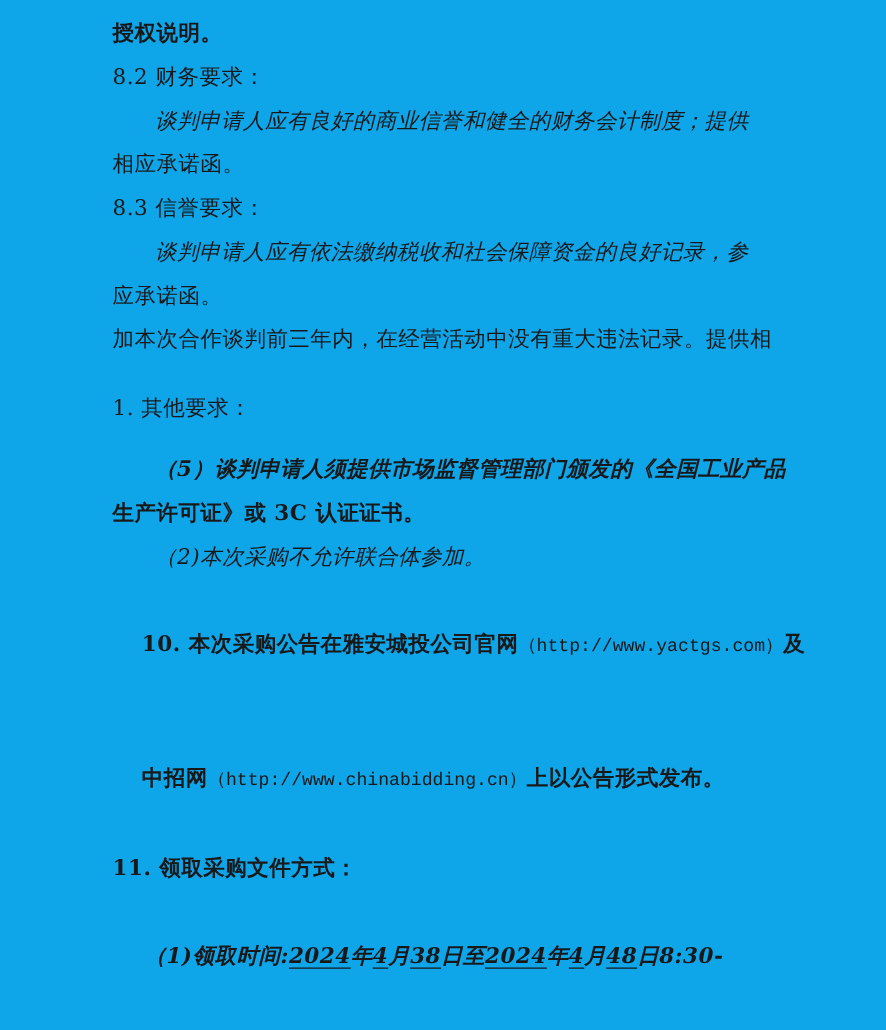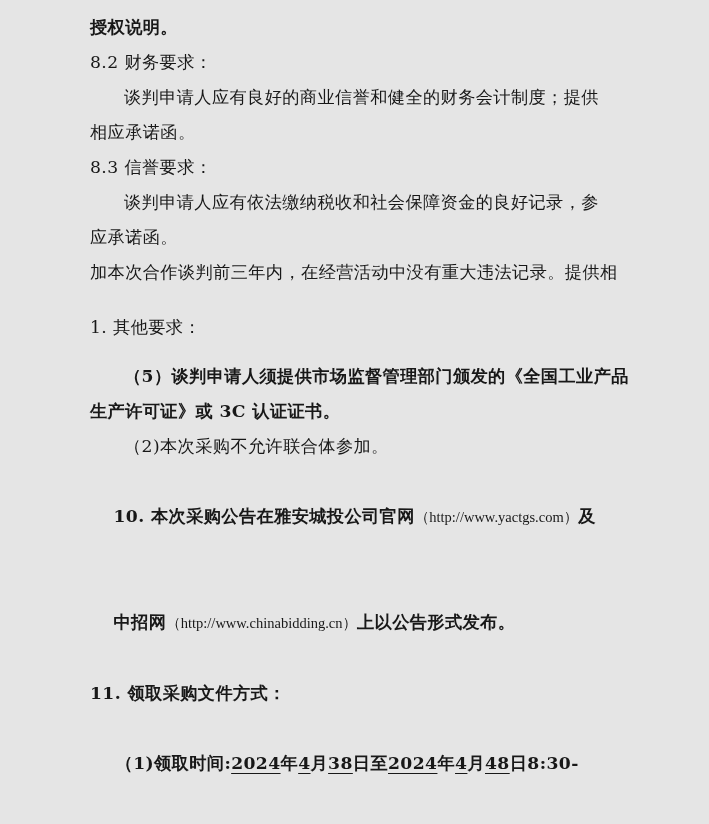--- a/index.html
+++ b/index.html
@@ -13,47 +13,48 @@
     font-family: "DejaVu Serif", "Liberation Serif", serif;
     color: #1a1a1a;
     overflow: hidden;
   }
   .page {
     position: relative;
     width: 709px;
     height: 824px;
     box-sizing: border-box;
     padding: 10px 62px 0 90px;
-    background: #e5e5e5;
+    background: #0ea5e9;
   }
   .line {
     font-size: 17.2px;
     line-height: 35px;
     letter-spacing: 0.4px;
     white-space: pre-wrap;
     color: #181818;
   }
   .bold {
     font-weight: 700;
   }
   .indent2 {
     text-indent: 34px;
+    font-style: italic;
   }
   .gap-sm {
     height: 14px;
   }
   .gap-md {
     height: 20px;
   }
   .u {
     text-decoration: underline;
     text-underline-offset: 4px;
   }
   .mono {
-    font-family: Liberation Serif, serif;
+    font-family: Liberation Mono, monospace;
     font-size: 14.5px;
     letter-spacing: 0px;
   }
 </style>
 </head>
 <body>
 
 <div class="page">
 
   <div class="line bold">授权说明。</div>

